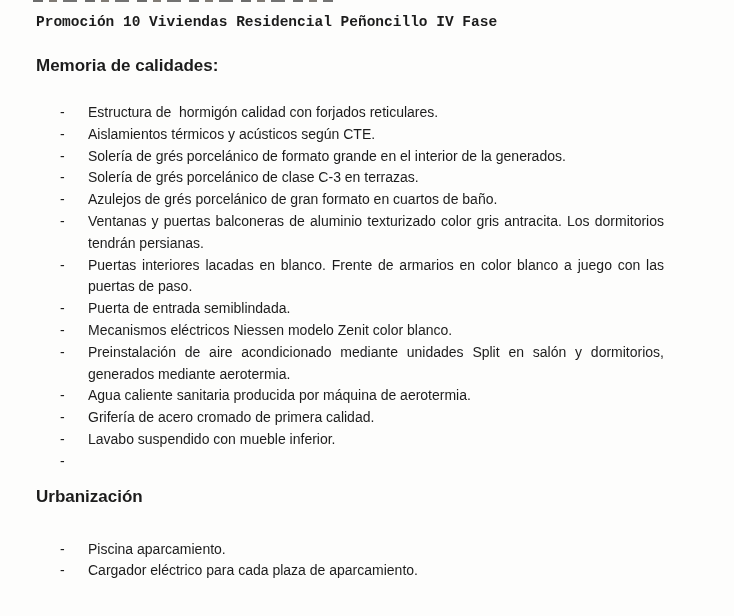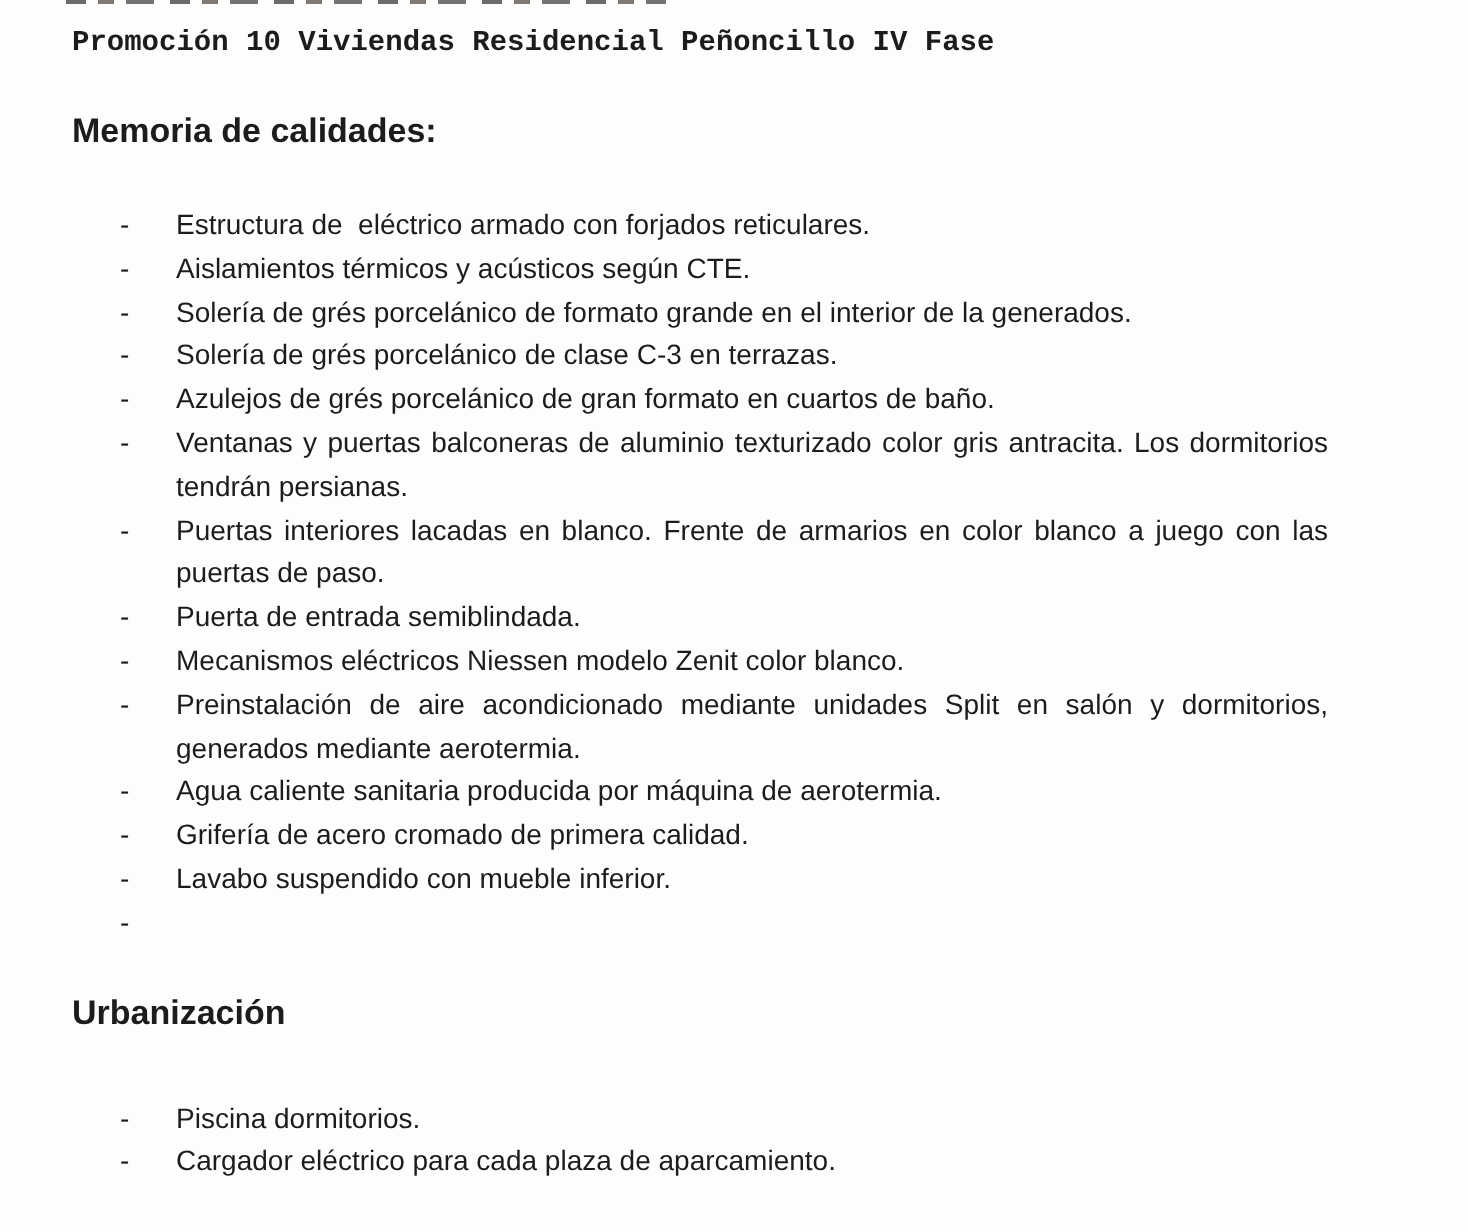--- a/index.html
+++ b/index.html
@@ -38,21 +38,21 @@
     line-height: 20px;
     font-family: Liberation Mono, monospace;
   }
   .doc-heading {
     margin: 24px 0 0 0;
     font-size: 17px;
     font-weight: 700;
     line-height: 20px;
   }
   .doc-heading.second {
-    margin-top: 24px;
+    margin-top: 14px;
   }
   ul.doc-list {
     list-style: none;
     margin: 26px 0 0 0;
     padding: 0;
     line-height: 21.8px;
   }
   ul.doc-list.second {
     margin-top: 32px;
   }
@@ -76,21 +76,21 @@
 
   <div class="top-artifact"></div>
 
   <h1 class="doc-title">Promoción 10 Viviendas Residencial Peñoncillo IV Fase</h1>
 
   <section>
     <h2 class="doc-heading">Memoria de calidades:</h2>
     <ul class="doc-list">
         <li class="doc-li">
           <span class="li-marker">-</span>
-          <span class="li-text">Estructura de  eléctrico armado con forjados reticulares.</span>
+          <span class="li-text">Estructura de  hormigón calidad con forjados reticulares.</span>
         </li>
         <li class="doc-li">
           <span class="li-marker">-</span>
           <span class="li-text">Aislamientos térmicos y acústicos según CTE.</span>
         </li>
         <li class="doc-li">
           <span class="li-marker">-</span>
           <span class="li-text">Solería de grés porcelánico de formato grande en el interior de la generados.</span>
         </li>
         <li class="doc-li">
@@ -137,21 +137,21 @@
           <span class="li-marker">-</span>
         </li>
       </ul>
   </section>
 
   <section>
     <h2 class="doc-heading second">Urbanización</h2>
     <ul class="doc-list second">
         <li class="doc-li">
           <span class="li-marker">-</span>
-          <span class="li-text">Piscina dormitorios.</span>
+          <span class="li-text">Piscina aparcamiento.</span>
         </li>
         <li class="doc-li">
           <span class="li-marker">-</span>
           <span class="li-text">Cargador eléctrico para cada plaza de aparcamiento.</span>
         </li>
       </ul>
   </section>
 
 </div>
 

